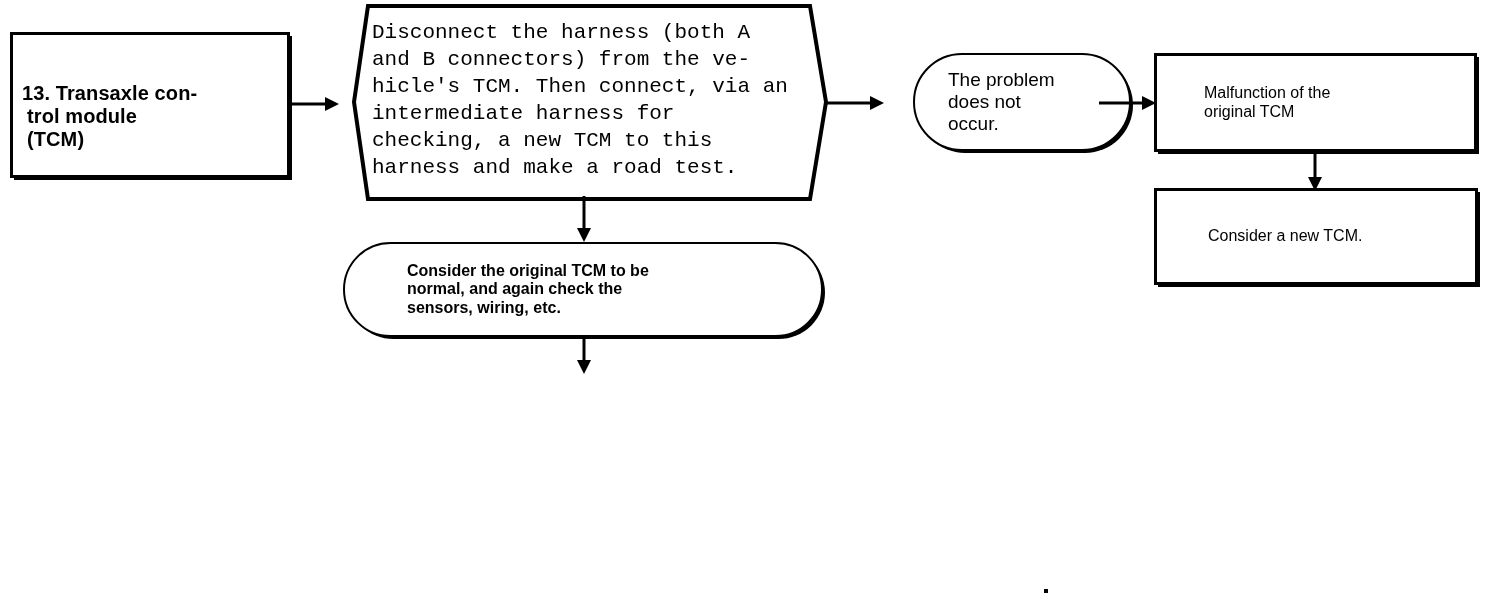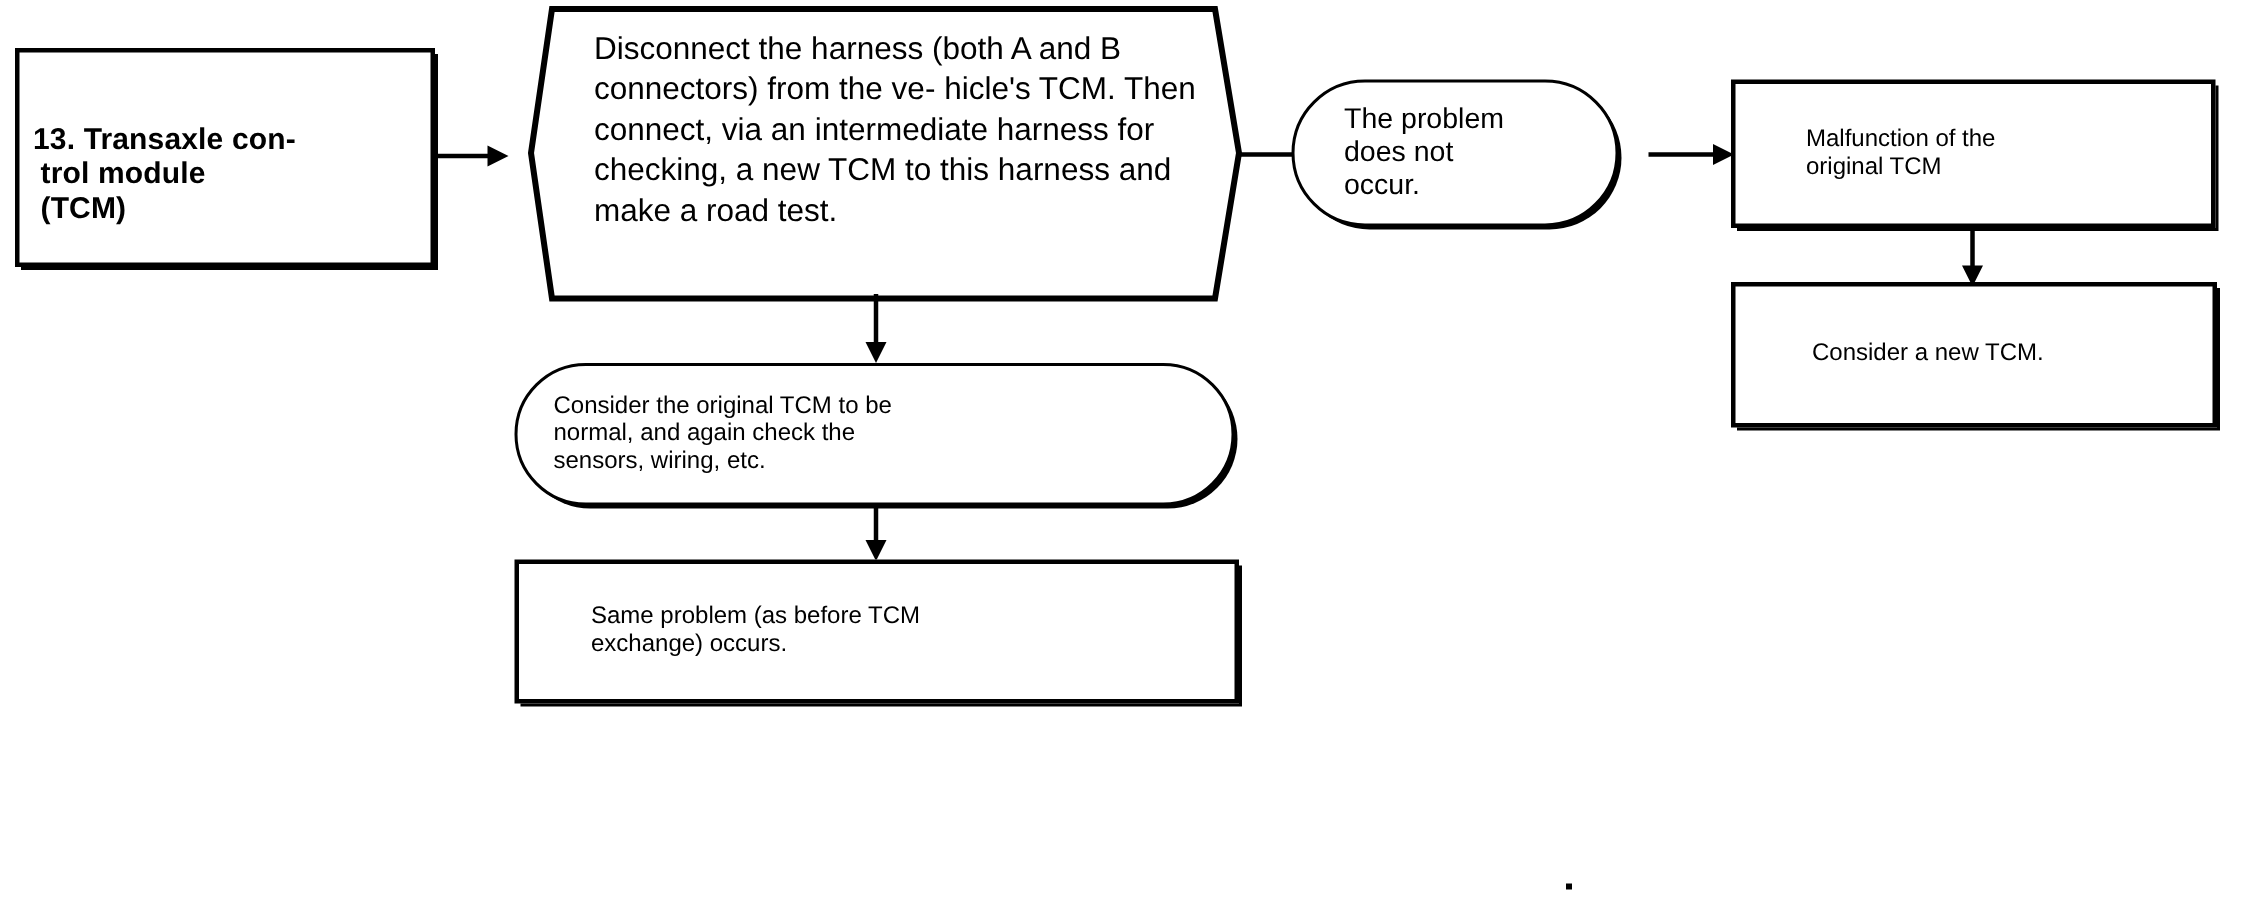--- a/index.html
+++ b/index.html
@@ -108,36 +108,36 @@
     <svg width="50" height="20" viewBox="0 0 50 20">
       <line x1="0" y1="10" x2="40" y2="10" stroke="#000" stroke-width="3"></line>
       <polygon points="36,3 50,10 36,17" fill="#000"></polygon>
     </svg>
   </div>
 
   <div class="hexwrap" id="node-action" style="left:352px; top:4px; width:476px; height:197px;">
     <svg width="476" height="197" viewBox="0 0 476 197">
       <polygon points="16,2 458,2 474,98 458,195 16,195 2,98" fill="#ffffff" stroke="#000000" stroke-width="4" stroke-linejoin="miter"></polygon>
     </svg>
-    <span class="txt" style="left:44px; top:16px; width:420px;">Disconnect the harness (both A
+    <span class="txt" style="left:20px; top:16px; width:420px;font-family:Liberation Mono, monospace;">Disconnect the harness (both A
 and B connectors) from the ve-
 hicle's TCM. Then connect, via
 an intermediate harness for
 checking, a new TCM to this
 harness and make a road test.</span>
   </div>
 
   <div class="conn" style="left:824px; top:93px; width:60px; height:20px;">
     <svg width="60" height="20" viewBox="0 0 60 20">
       <line x1="0" y1="10" x2="50" y2="10" stroke="#000" stroke-width="3"></line>
       <polygon points="46,3 60,10 46,17" fill="#000"></polygon>
     </svg>
   </div>
 
-  <div class="node pill shadowed" id="node-result-ok" style="left:861px; top:53px; width:218px; height:98px; border-radius:49px;">
+  <div class="node pill shadowed" id="node-result-ok" style="left:913px; top:53px; width:218px; height:98px; border-radius:49px;">
     <span class="txt body-txt-sm" style="padding-left:33px;">The problem
 does not
 occur.</span>
   </div>
 
   <div class="conn" style="left:1099px; top:93px; width:57px; height:20px;">
     <svg width="57" height="20" viewBox="0 0 57 20">
       <line x1="0" y1="10" x2="47" y2="10" stroke="#000" stroke-width="3"></line>
       <polygon points="43,3 57,10 43,17" fill="#000"></polygon>
     </svg>
@@ -160,32 +160,28 @@
   </div>
 
   <div class="conn" style="left:574px; top:196px; width:20px; height:46px;">
     <svg width="20" height="46" viewBox="0 0 20 46">
       <line x1="10" y1="0" x2="10" y2="36" stroke="#000" stroke-width="3"></line>
       <polygon points="3,32 17,32 10,46" fill="#000"></polygon>
     </svg>
   </div>
 
   <div class="node pill shadowed" id="node-result-same" style="left:343px; top:242px; width:480px; height:95px; border-radius:48px;">
-    <span class="txt body-txt" style="padding-left:24px;">Consider the original TCM to be
+    <span class="txt body-txt" style="padding-left:62px;font-weight:bold;">Consider the original TCM to be
 normal, and again check the
 sensors, wiring, etc.</span>
   </div>
 
   <div class="conn" style="left:574px; top:336px; width:20px; height:40px;">
     <svg width="20" height="40" viewBox="0 0 20 40">
       <line x1="10" y1="0" x2="10" y2="28" stroke="#000" stroke-width="3"></line>
       <polygon points="3,24 17,24 10,38" fill="#000"></polygon>
     </svg>
   </div>
 
-  <div class="node rect shadowed" id="node-result-same-detail" style="left:343px; top:373px; width:483px; height:96px;">
-    <span class="txt body-txt" style="padding-left:48px;">Same problem (as before TCM
-exchange) occurs.</span>
-  </div>
 
   <div class="speck" style="left:1044px; top:589px; width:4px; height:4px;"></div>
 
 </div>
 
 </body></html>

